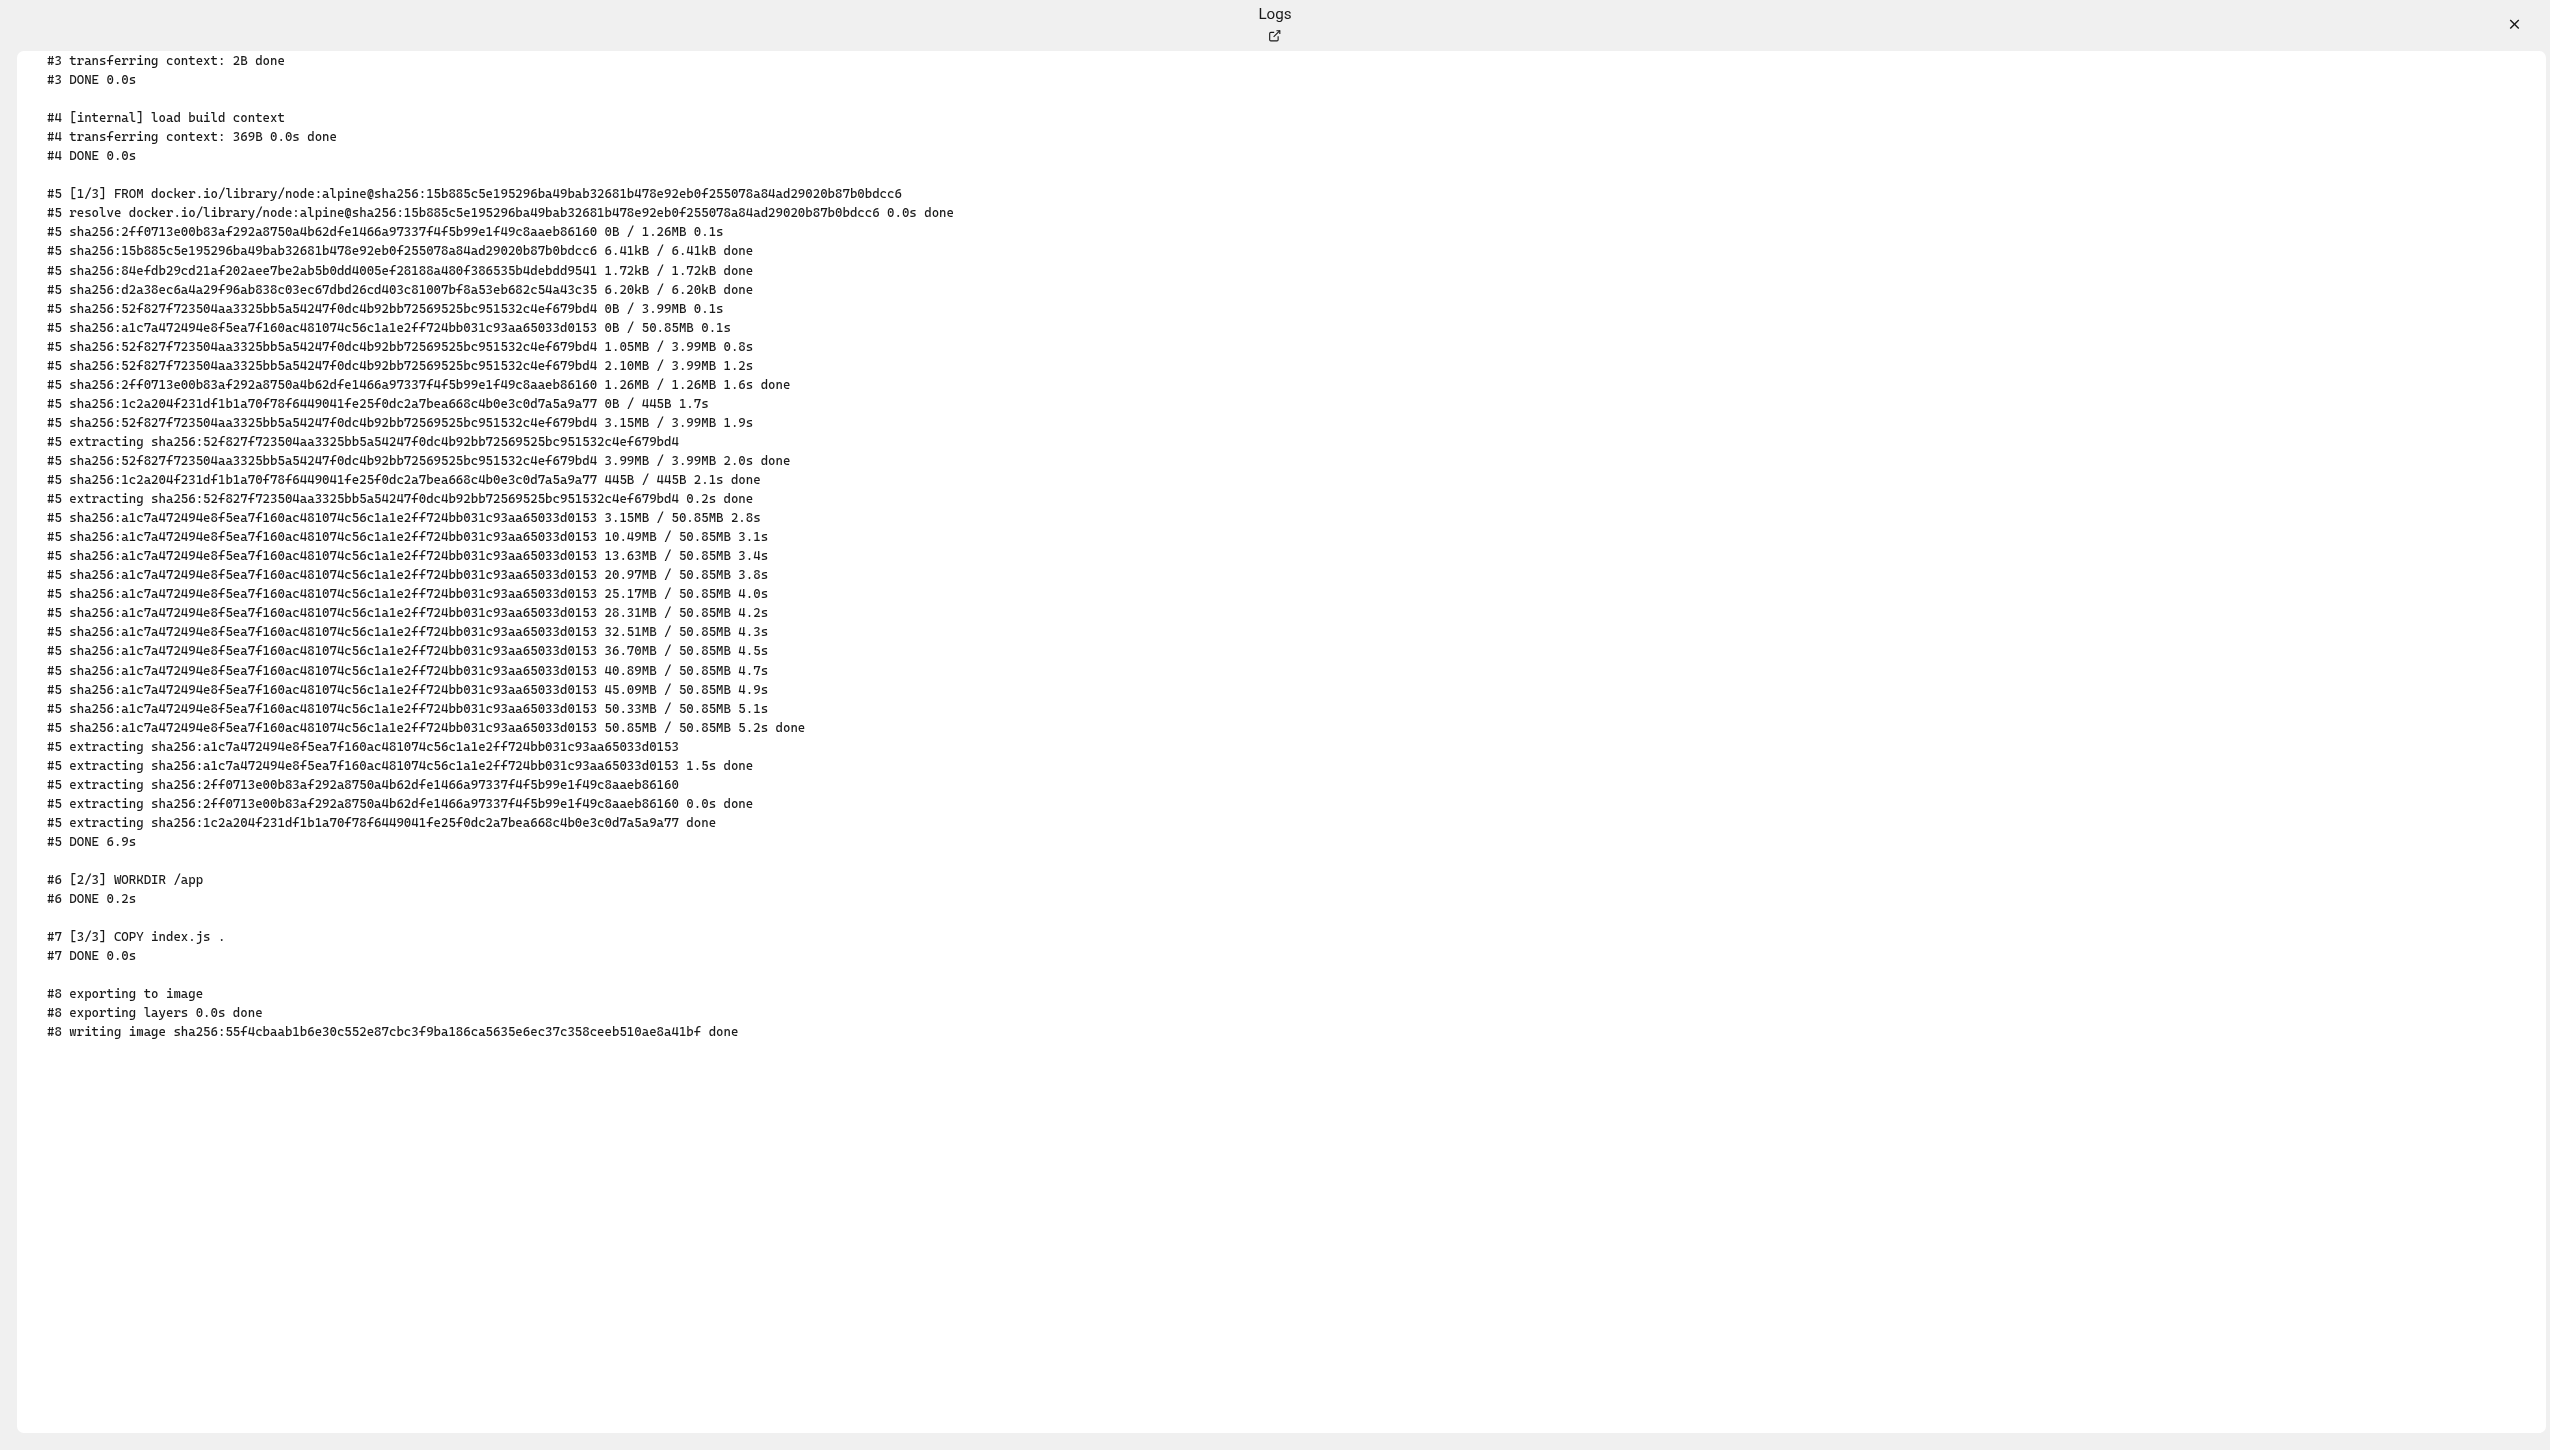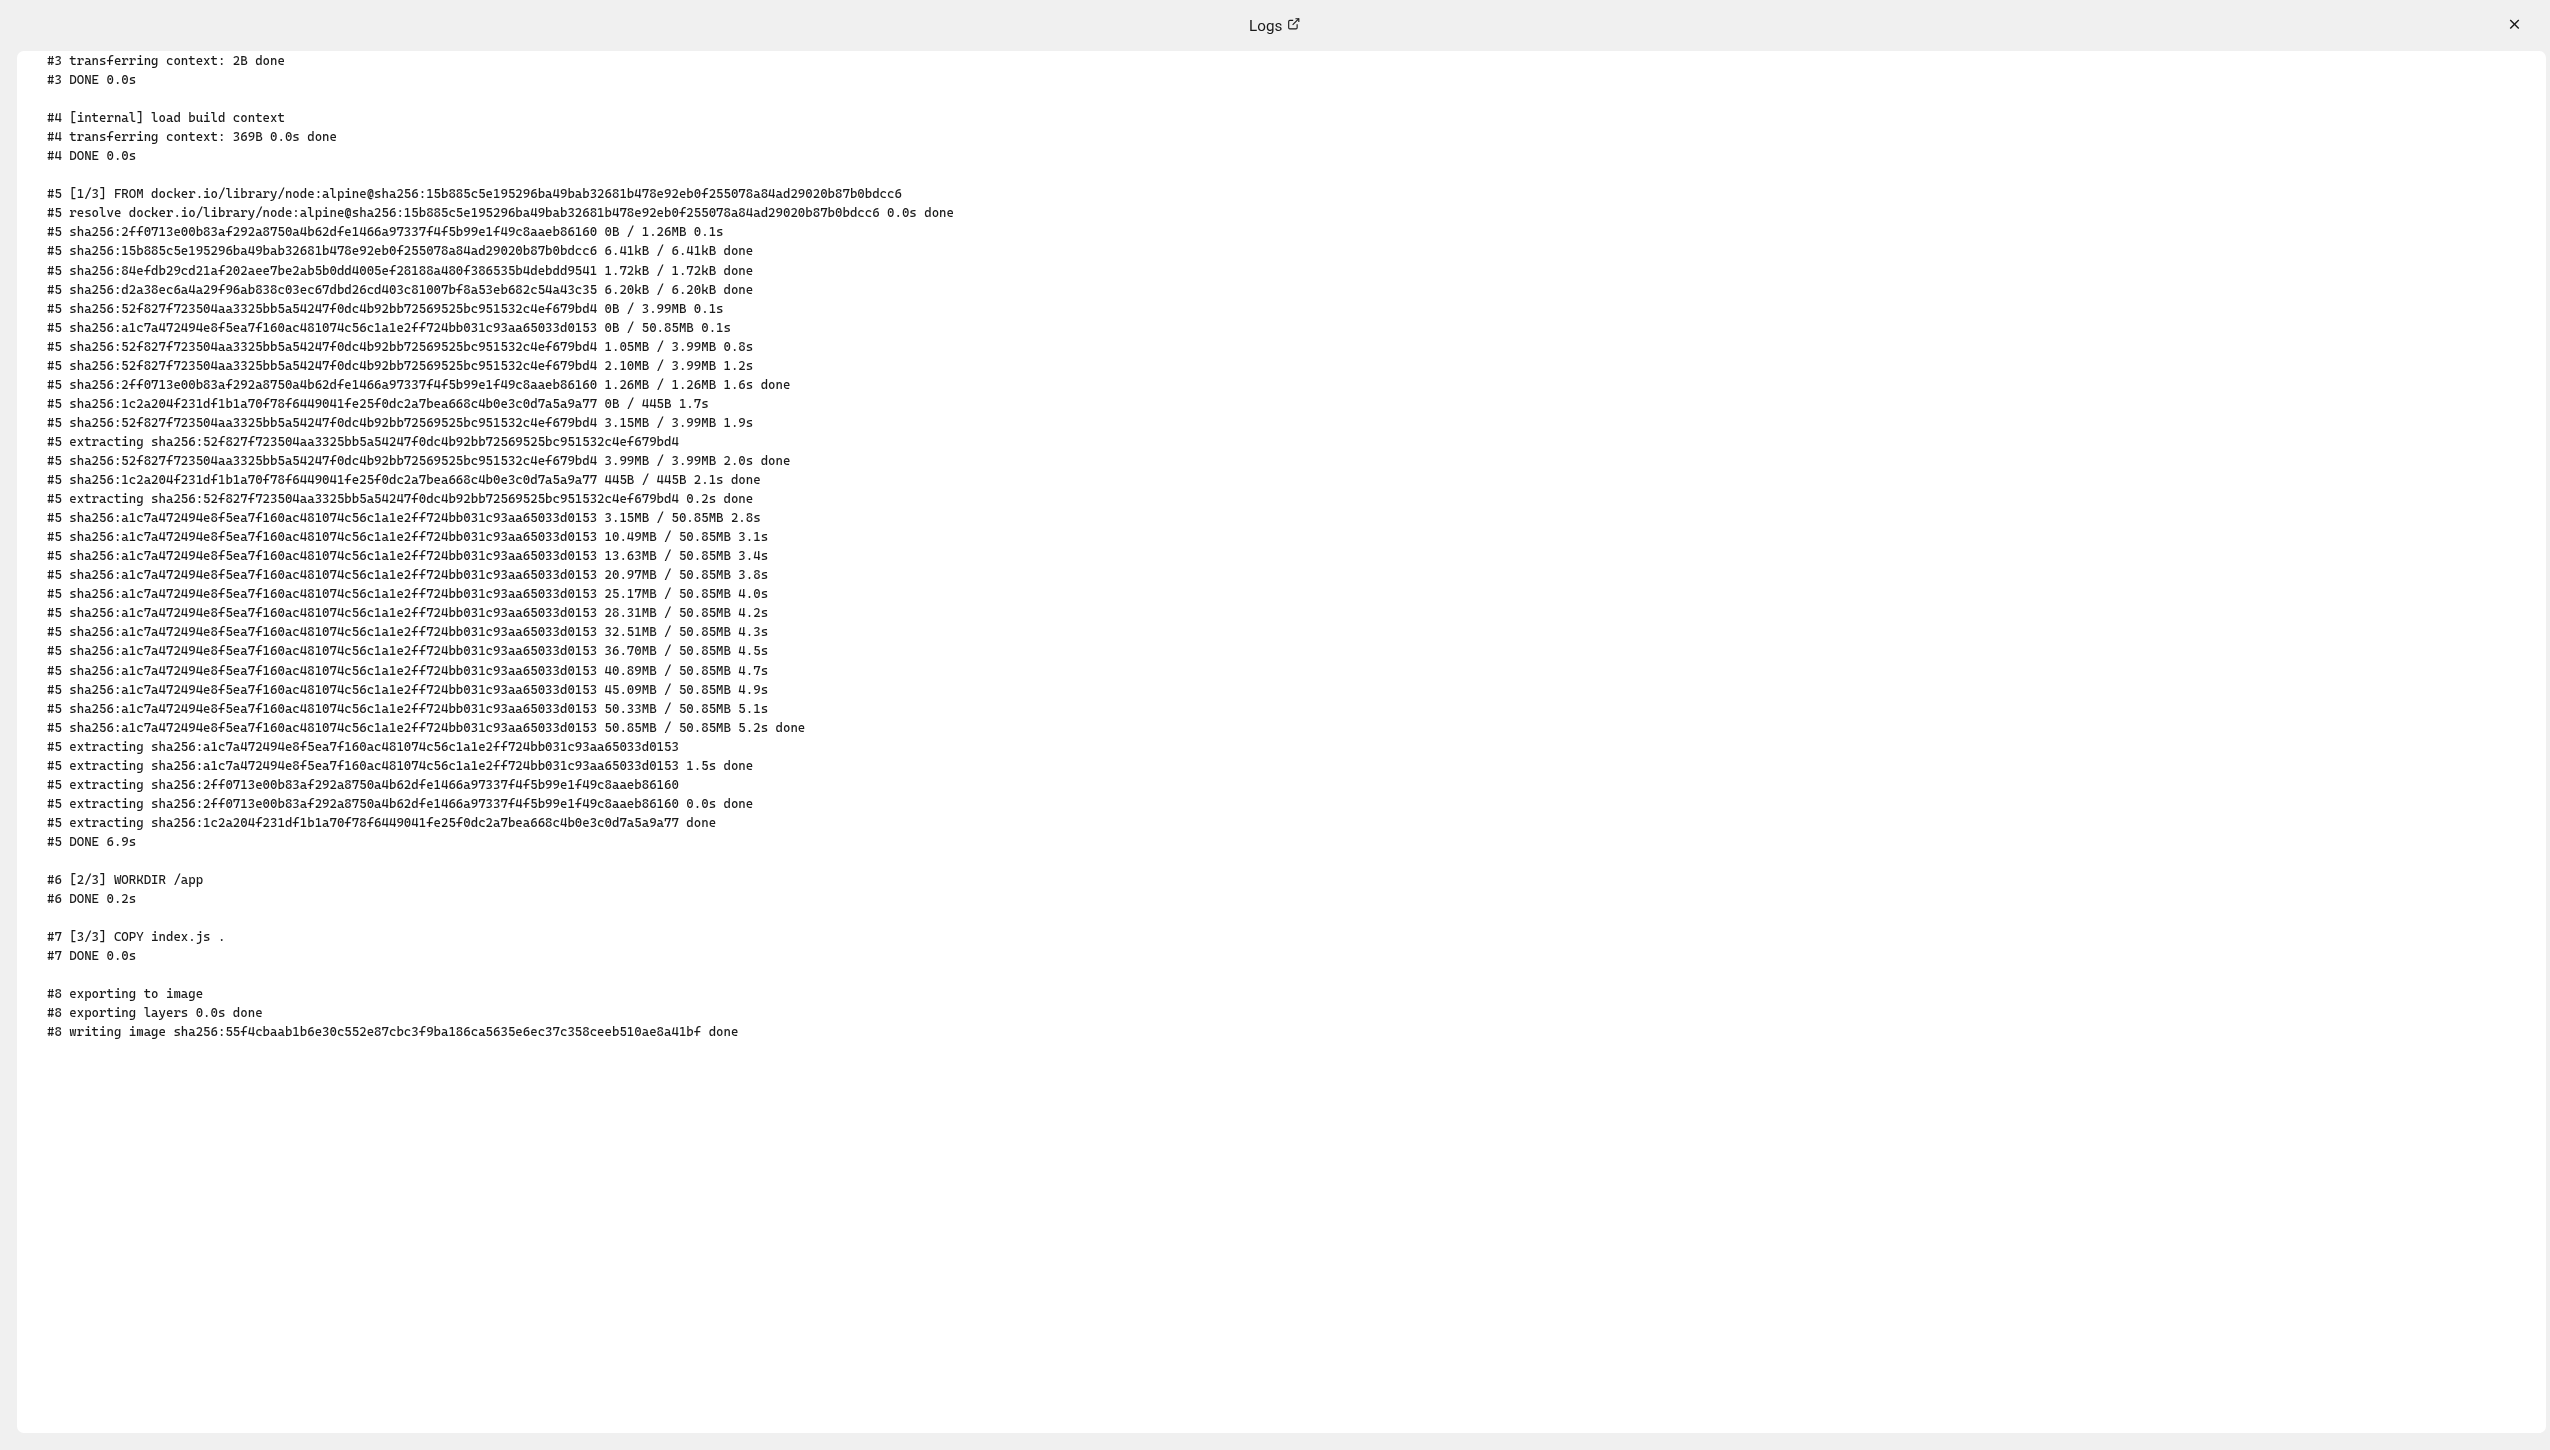--- a/index.html
+++ b/index.html
@@ -22,20 +22,21 @@
       position: relative;
       background: #f0f0f0;
     }
     .header-title {
       display: flex;
       align-items: center;
       gap: 5.1px;
       font-size: 15.2px;
       color: #1a1a1a;
       cursor: pointer;
+      flex-direction: column;
     }
     .external-icon svg {
       width: 13.5px;
       height: 13.5px;
       stroke: #1a1a1a;
       stroke-width: 2;
       fill: none;
     }
     .close-button {
       position: absolute;

